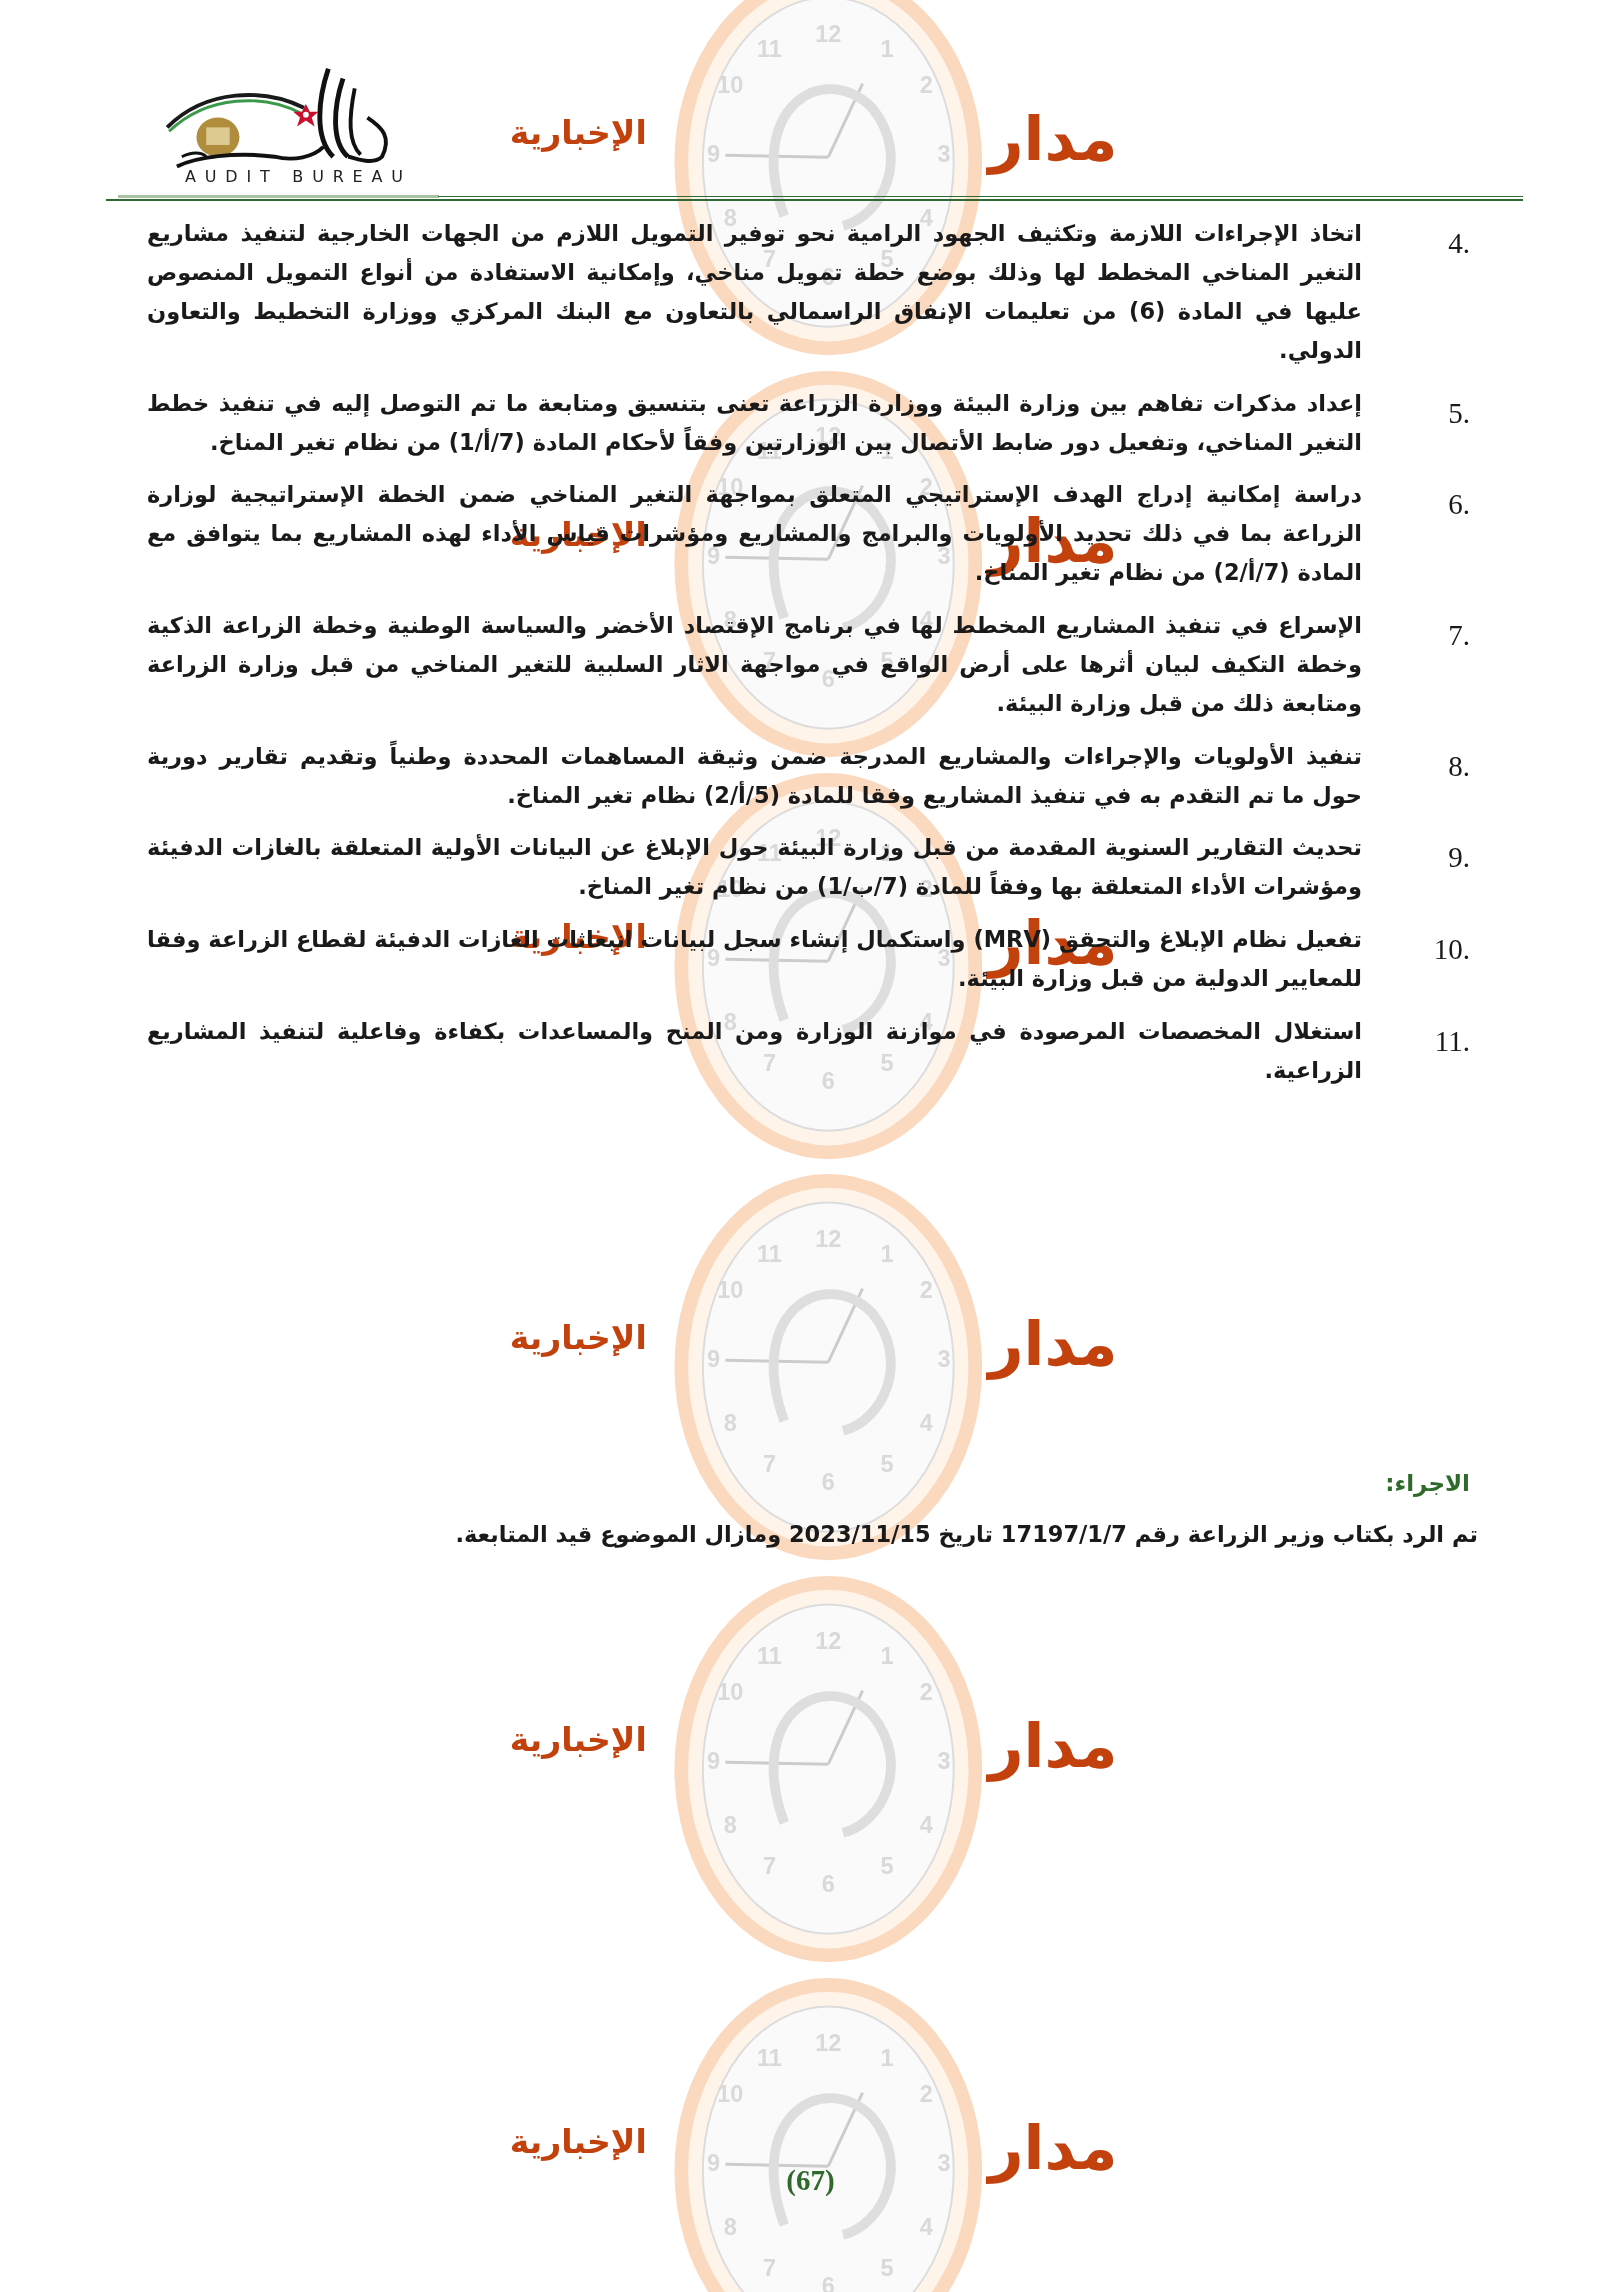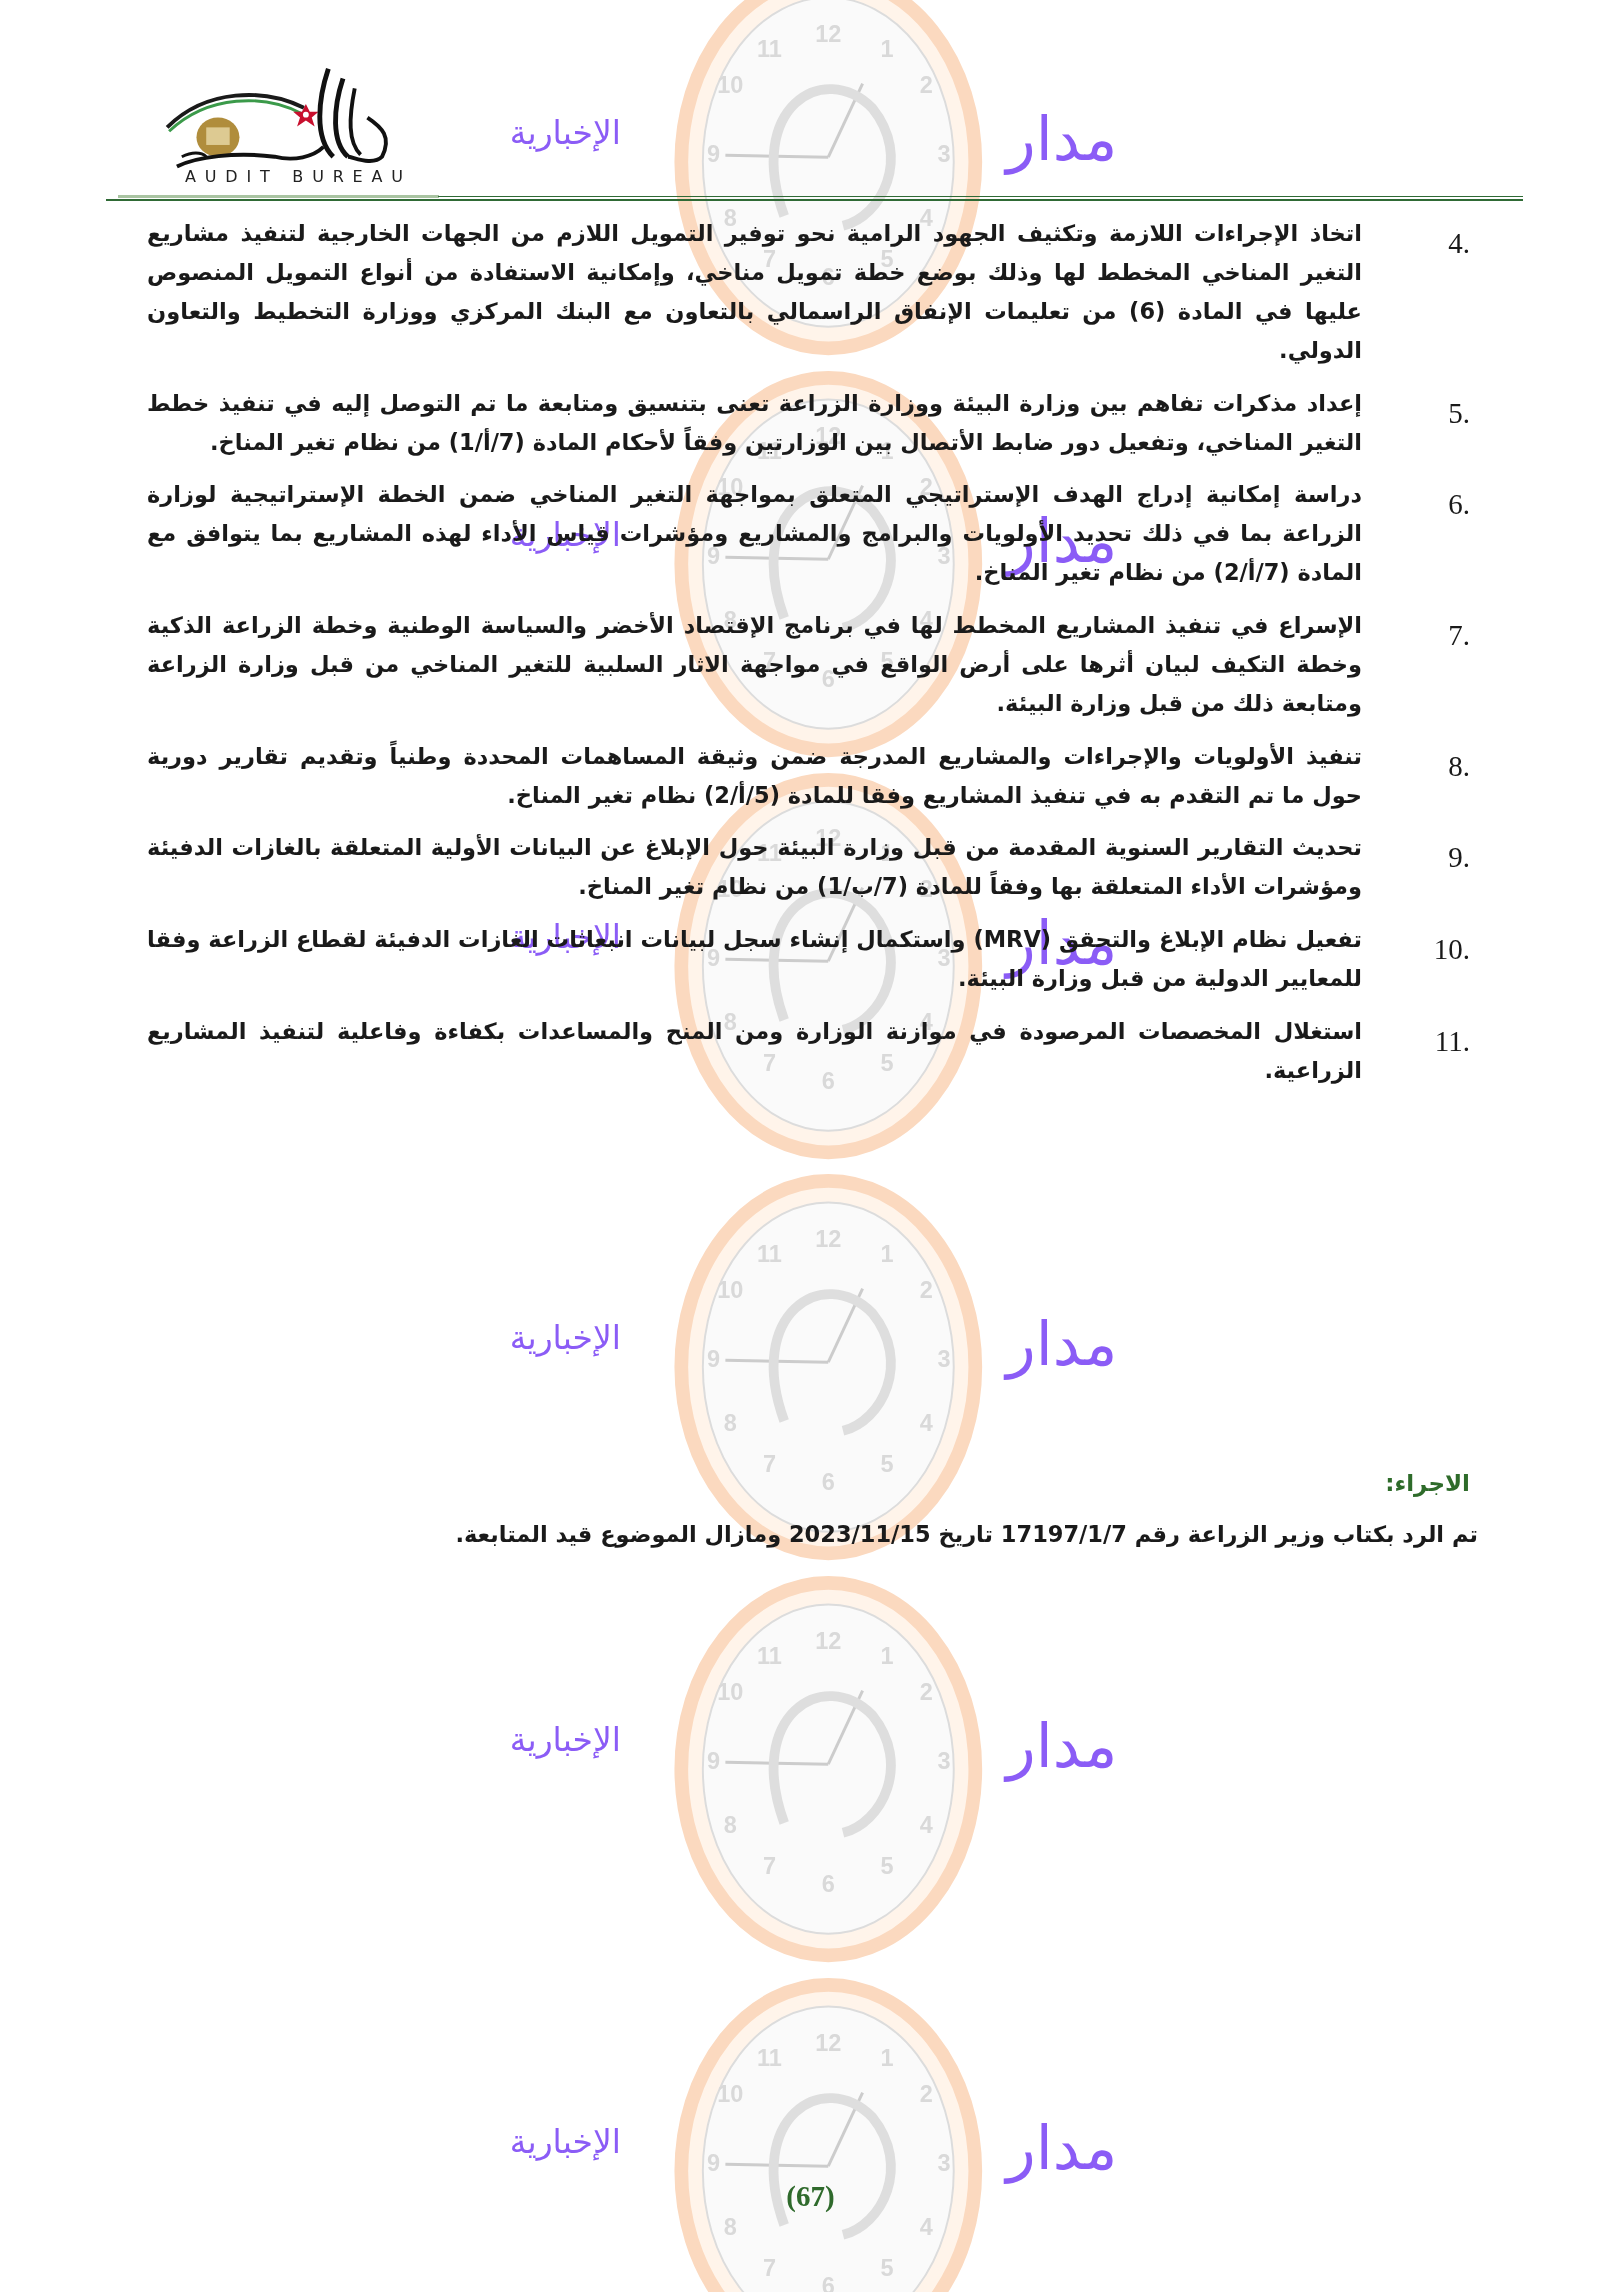--- a/index.html
+++ b/index.html
@@ -26,22 +26,22 @@
     .wm {
       position: absolute;
       left: 500px;
       width: 637px;
       height: 412px;
     }
     .wm svg { width: 100%; height: 100%; display: block; }
     .wm-side-text {
       position: absolute;
       font-family: "DejaVu Sans", sans-serif;
-      font-weight: normal;
-      color: #8b5cf6;
+      font-weight: bold;
+      color: #c2410c;
       direction: rtl;
       white-space: nowrap;
     }
     .wm-small { left: 9.8px; top: 152px; font-size: 33px; }
     .wm-madar { right: 19.6px; top: 142px; font-size: 61px; }
 
     
     .header {
       position: absolute;
       left: 0; top: 0;
@@ -174,21 +174,20 @@
       position: absolute;
       left: 0;
       width: 1621px;
       top: 2164px;
       text-align: center;
       z-index: 2;
       font-family: "Liberation Serif", serif;
       font-weight: bold;
       font-size: 29px;
       color: #2f6a2c;
-      margin-top: 16px;
     }
   </style>
 </head>
 <body>
 
 <div class="wm-layer">
   <div class="wm" style="top:-39px;">
     <svg viewBox="0 0 650 420">
       <ellipse cx="335" cy="205" rx="150" ry="190" fill="#fff4ea" stroke="#fbd9bf" stroke-width="14"></ellipse>
       <ellipse cx="335" cy="205" rx="128" ry="168" fill="#fafafa" stroke="#dcdcdc" stroke-width="2"></ellipse>

